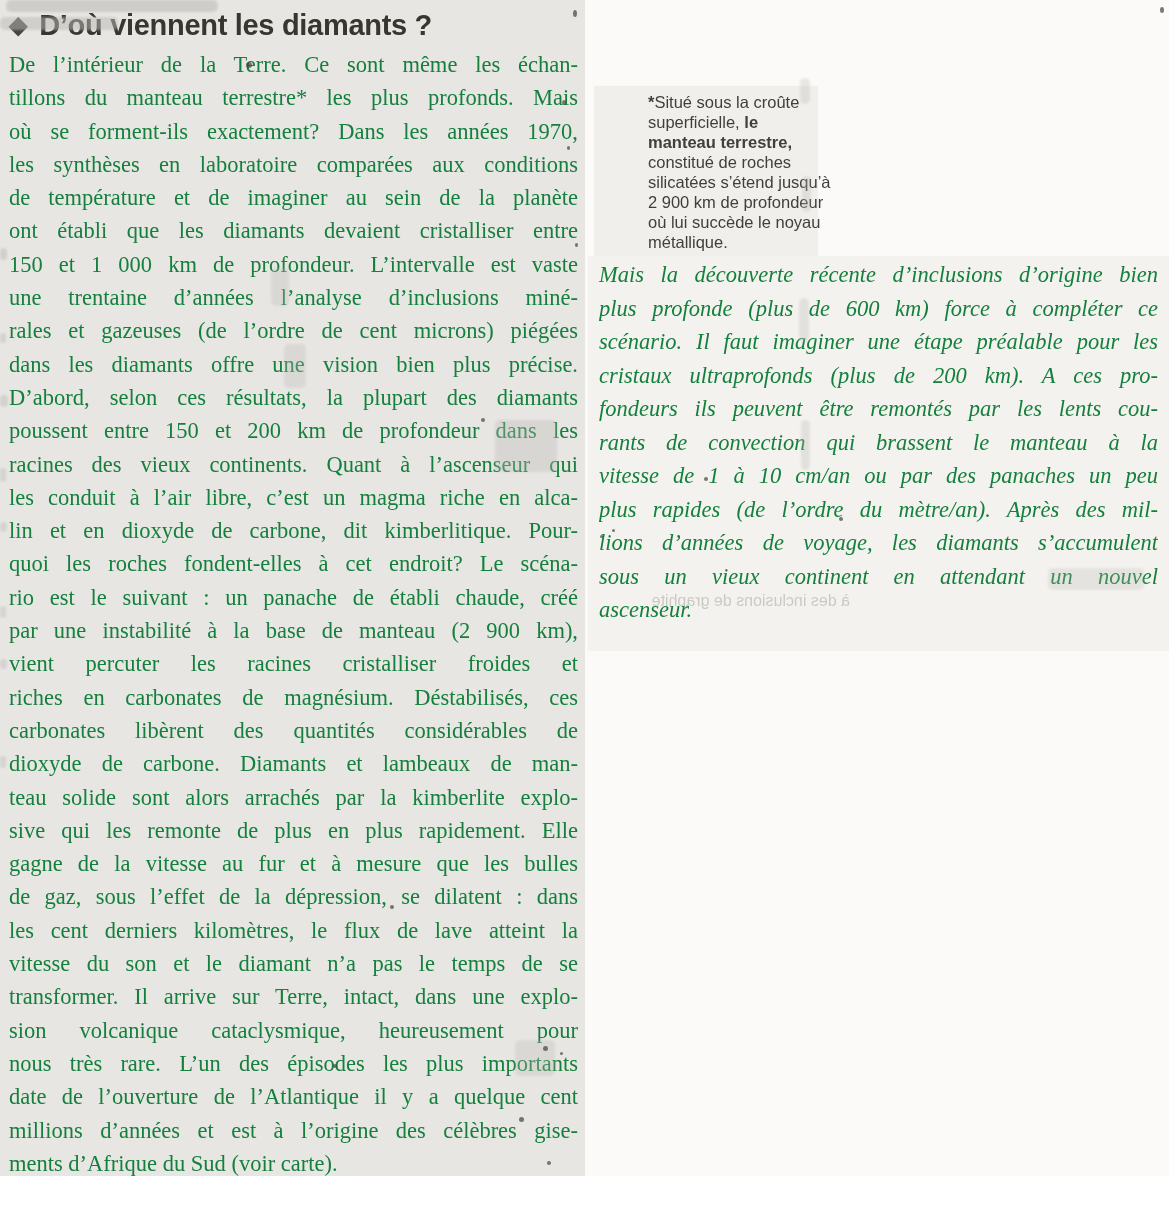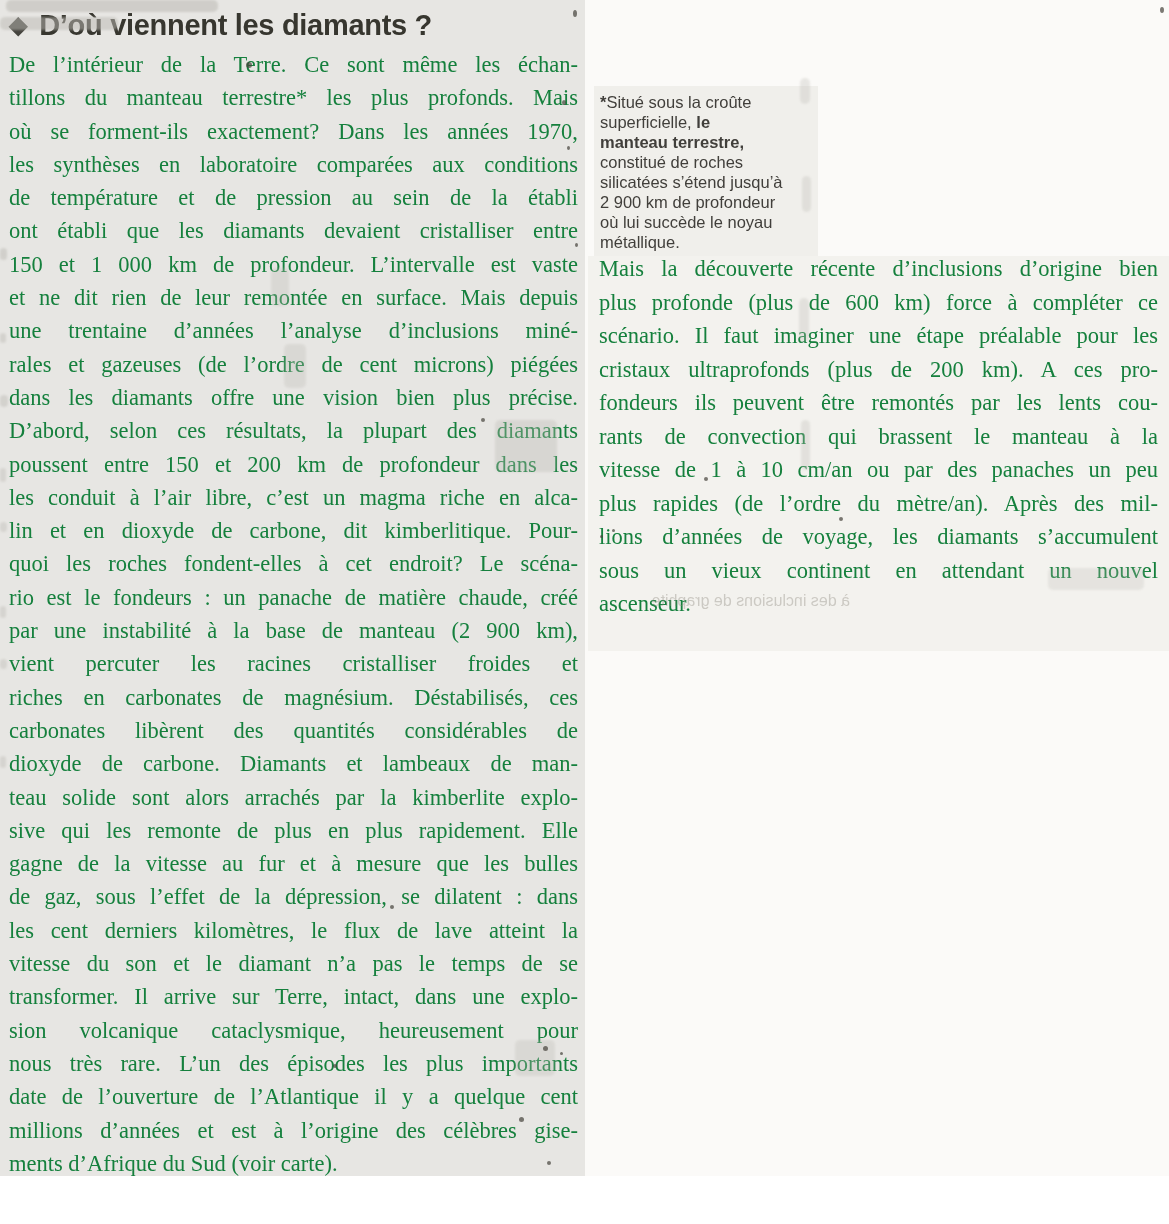--- a/index.html
+++ b/index.html
@@ -21,38 +21,38 @@
     font-family:"Liberation Sans", sans-serif;
     font-weight:bold;font-size:29px;letter-spacing:-0.3px;
     color:#37362f;white-space:nowrap;
   }
   .title .bullet{
     display:inline-block;font-size:24px;margin:0 12px 0 0;
     transform:translateY(-2px);color:#45443e;
   }
   .body-text{position:absolute;}
   .left-lines{left:9px;top:48px;width:569px;}
-  .right-lines{left:599px;top:252px;width:559px;}
+  .right-lines{left:599px;top:258px;width:559px;font-style:italic;}
   .t-line{
     height:33.3px;line-height:33.3px;
     font-size:22.5px;
     text-align:justify;text-align-last:justify;
     overflow:hidden;white-space:normal;
     color:#15803d;
   }
   .right-lines .t-line{height:33.5px;line-height:33.5px;}
   .t-line.t-last{text-align-last:left;}
   
   .note{
     position:absolute;left:594px;top:86px;width:212px;
     padding:6px 6px 4px 6px;background:#f0efeb;
     font-family:"Liberation Sans", sans-serif;
     font-size:16.5px;color:#413f3b;
   }
-  .n-line{height:20px;line-height:20px;white-space:nowrap;}
+  .n-line{height:20px;line-height:20px;white-space:nowrap;margin-left:48px;}
   .n-line .b{font-weight:bold;}
   
   .right-block{
     position:absolute;left:588px;top:256px;width:581px;height:395px;
     background:#f3f2ee;
   }
   
   .ghost-text{
     position:absolute;left:598px;top:592px;width:252px;
     font-family:"Liberation Sans", sans-serif;
@@ -69,33 +69,33 @@
 
 <div class="page">
 
   <div class="col-left">
     <h1 class="title"><span class="bullet">◆</span><span>D’où viennent les diamants ?</span></h1>
     <div class="body-text left-lines">
         <div class="t-line">De l’intérieur de la Terre. Ce sont même les échan-</div>
         <div class="t-line">tillons du manteau terrestre* les plus profonds. Mais</div>
         <div class="t-line">où se forment-ils exactement? Dans les années 1970,</div>
         <div class="t-line">les synthèses en laboratoire comparées aux conditions</div>
-        <div class="t-line">de température et de pression au sein de la établi</div>
+        <div class="t-line">de température et de imaginer au sein de la planète</div>
         <div class="t-line">ont établi que les diamants devaient cristalliser entre</div>
         <div class="t-line">150 et 1 000 km de profondeur. L’intervalle est vaste</div>
-        <div class="t-line">et ne dit rien de leur remontée en surface. Mais depuis</div>
         <div class="t-line">une trentaine d’années l’analyse d’inclusions miné-</div>
         <div class="t-line">rales et gazeuses (de l’ordre de cent microns) piégées</div>
         <div class="t-line">dans les diamants offre une vision bien plus précise.</div>
         <div class="t-line">D’abord, selon ces résultats, la plupart des diamants</div>
         <div class="t-line">poussent entre 150 et 200 km de profondeur dans les</div>
+        <div class="t-line">racines des vieux continents. Quant à l’ascenseur qui</div>
         <div class="t-line">les conduit à l’air libre, c’est un magma riche en alca-</div>
         <div class="t-line">lin et en dioxyde de carbone, dit kimberlitique. Pour-</div>
         <div class="t-line">quoi les roches fondent-elles à cet endroit? Le scéna-</div>
-        <div class="t-line">rio est le fondeurs : un panache de matière chaude, créé</div>
+        <div class="t-line">rio est le suivant : un panache de établi chaude, créé</div>
         <div class="t-line">par une instabilité à la base de manteau (2 900 km),</div>
         <div class="t-line">vient percuter les racines cristalliser froides et</div>
         <div class="t-line">riches en carbonates de magnésium. Déstabilisés, ces</div>
         <div class="t-line">carbonates libèrent des quantités considérables de</div>
         <div class="t-line">dioxyde de carbone. Diamants et lambeaux de man-</div>
         <div class="t-line">teau solide sont alors arrachés par la kimberlite explo-</div>
         <div class="t-line">sive qui les remonte de plus en plus rapidement. Elle</div>
         <div class="t-line">gagne de la vitesse au fur et à mesure que les bulles</div>
         <div class="t-line">de gaz, sous l’effet de la dépression, se dilatent : dans</div>
         <div class="t-line">les cent derniers kilomètres, le flux de lave atteint la</div>

